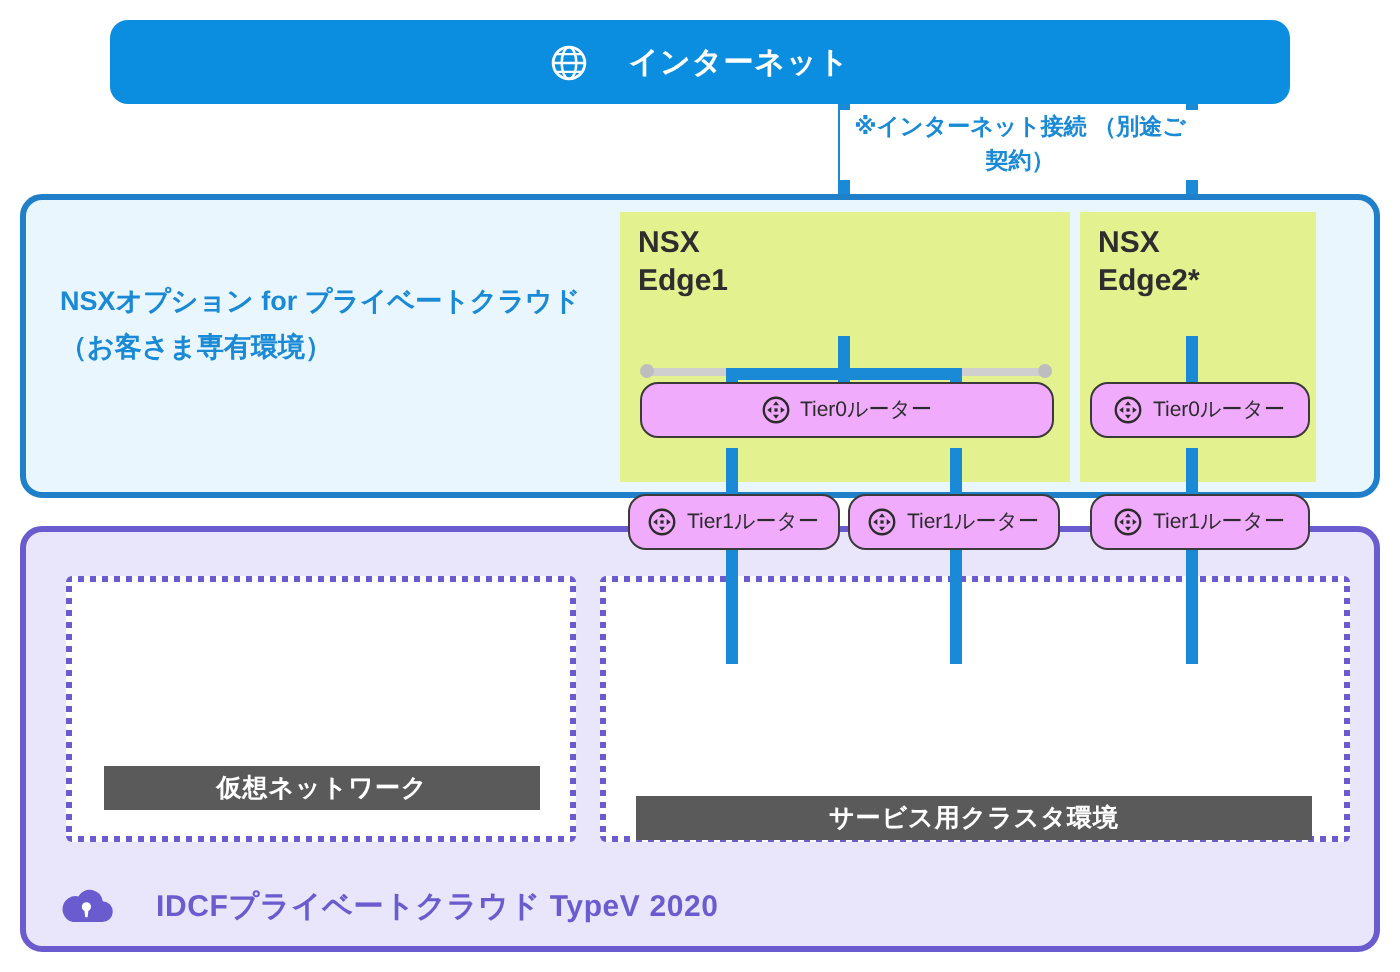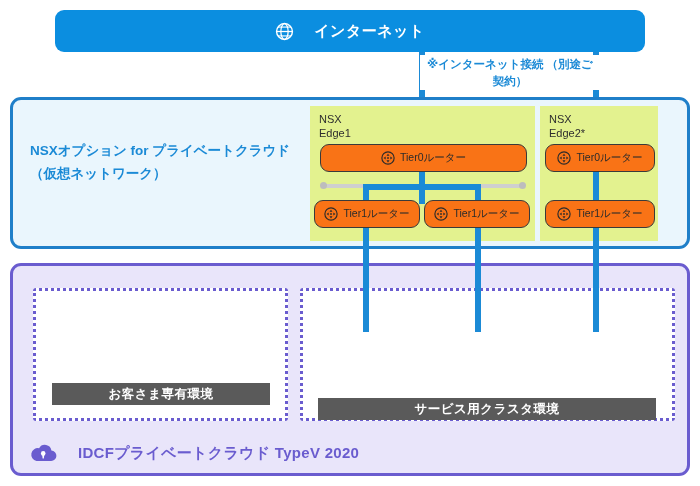--- a/index.html
+++ b/index.html
@@ -48,30 +48,31 @@
     color:#1b8ad6;font-size:13.5px;font-weight:bold;line-height:1.7;
     z-index:3;
   }
 
   
   .edge-group{background:#e3f28f;z-index:3;}
   #edge1{left:310px;top:106px;width:225px;height:135px;}
   #edge2{left:540px;top:106px;width:118px;height:135px;}
   .edge-title{
     position:absolute;left:9px;top:6px;
-    color:#2e2e2e;font-size:11px;font-weight:normal;line-height:1.28;
+    color:#2e2e2e;font-size:15px;font-weight:bold;line-height:1.28;
     white-space:pre-line;
   }
 
   
   .router{
-    position:absolute;background:#f97316;
+    position:absolute;background:#f0abfc;
     border:1.6px solid #3a3a3a;border-radius:9px;
     display:flex;align-items:center;justify-content:center;
     z-index:6;
+    margin-top:47px;
   }
   .router .rlabel{font-size:10.5px;color:#2b2b2b;white-space:nowrap;}
   .ricon{width:14px;height:14px;margin-right:5px;flex:none;display:block;}
 
   #t0-e1{left:320px;top:144px;width:205px;height:26px;}
   #t1a-e1{left:314px;top:200px;width:104px;height:26px;}
   #t1b-e1{left:424px;top:200px;width:104px;height:26px;}
   #t0-e2{left:545px;top:144px;width:108px;height:26px;}
   #t1-e2{left:545px;top:200px;width:108px;height:26px;}
 
@@ -171,21 +172,21 @@
       <line x1="3.6" y1="17.6" x2="20.4" y2="17.6" stroke="#fff" stroke-width="1.4"></line>
     </svg>
     <span class="label">インターネット</span>
   </div>
 
   <div id="internet-note" class="abs">※インターネット接続
 （別途ご契約）</div>
 
   <div id="nsx-panel" class="abs"></div>
   <div id="nsx-panel-title" class="abs">NSXオプション for プライベートクラウド
-（仮想ネットワーク）</div>
+（お客さま専有環境）</div>
 
   <div id="edge1" class="abs edge-group">
     <div class="edge-title">NSX
 Edge1</div>
   </div>
 
   <div id="edge2" class="abs edge-group">
     <div class="edge-title">NSX
 Edge2*</div>
   </div>
@@ -291,21 +292,21 @@
           <rect x="16.6" y="22.5" width="1.8" height="5"></rect>
         <circle cx="32" cy="25" r="1.9"></circle>
           <circle cx="37.5" cy="25" r="1.9"></circle>
           <circle cx="43" cy="25" r="1.9"></circle>
       </g>
     </svg>
     <div class="srv-cap">NSX-T
 Manager</div>
   </div>
 
-  <div id="mgmt-bar" class="clusterbar">お客さま専有環境</div>
+  <div id="mgmt-bar" class="clusterbar">仮想ネットワーク</div>
 
   <div id="svc-box" class="abs dotbox"></div>
 
   <div class="esxi-group" style="left:316px;top:310px;width:95px;">
     <div class="vm-label">仮想マシン</div>
     <div class="vm-row">
       <svg width="29" height="19" viewBox="0 0 50 32">
         <path d="M7 3 h36 a3 3 0 0 1 3 3 l2 14 h-46 l2 -14 a3 3 0 0 1 3 -3 z" fill="#fff" stroke="#2b2b2b" stroke-width="2.6"></path>
         <rect x="2" y="20" width="46" height="10" rx="3" fill="#fff" stroke="#2b2b2b" stroke-width="2.6"></rect>
         <g fill="#2b2b2b">

